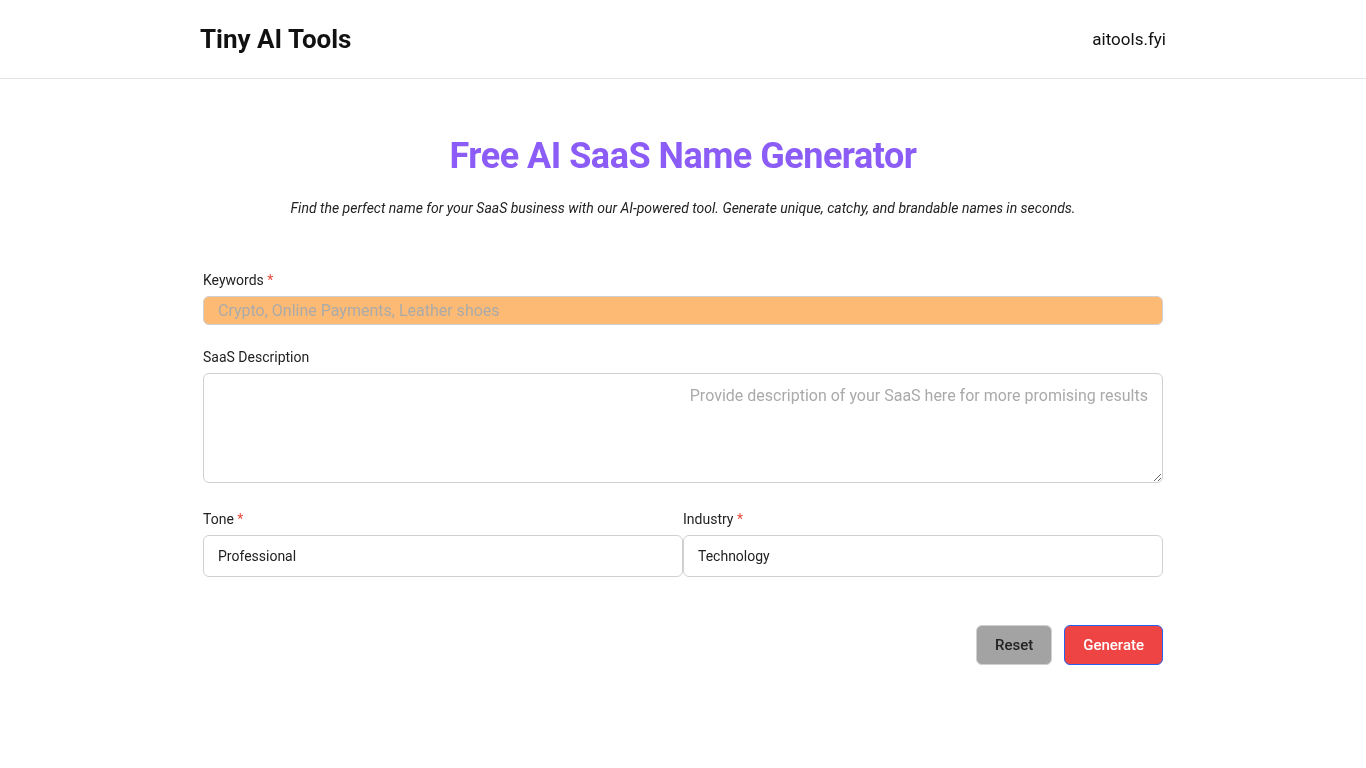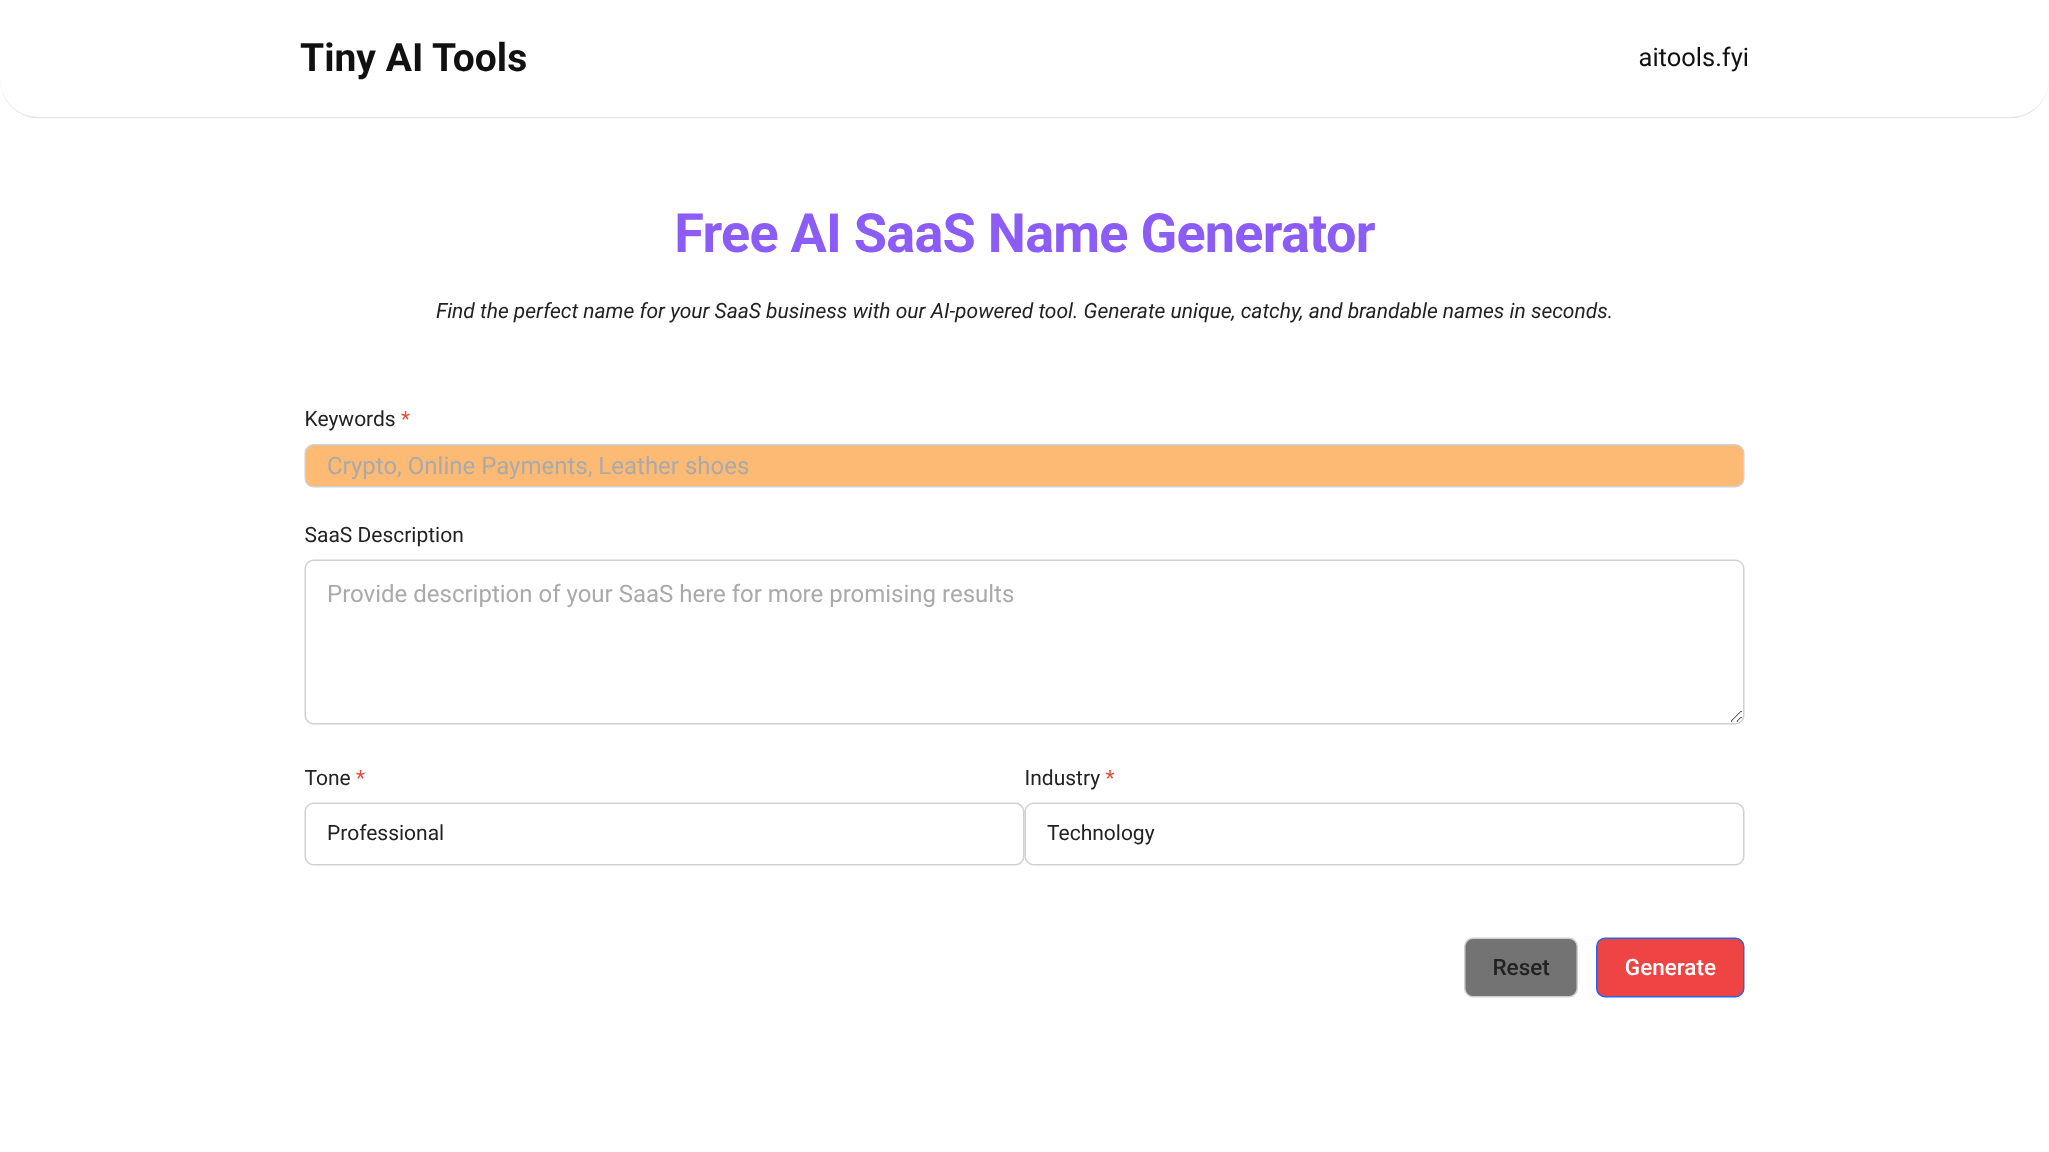--- a/index.html
+++ b/index.html
@@ -1,19 +1,18 @@
 <!DOCTYPE html>
 <html><head>
   <meta charset="utf-8">
   <style>
     * {
       margin: 0;
       padding: 0;
       box-sizing: border-box;
-      border-radius: 26px;
     }
     body {
       font-family: -apple-system, BlinkMacSystemFont, "Segoe UI", Roboto, Helvetica, Arial, sans-serif;
       background: #ffffff;
       color: #111;
     }
     .header {
       display: flex;
       justify-content: space-between;
       align-items: center;
@@ -85,20 +84,21 @@
       width: 100%;
       padding: 12px 14px;
       font-size: 16px;
       border: 1px solid #d0d0d0;
       border-radius: 6px;
       background: #fff;
       color: #222;
       font-family: inherit;
       min-height: 110px;
       resize: vertical;
+      text-align: right;
     }
     .form-textarea::placeholder {
       color: #aaa;
     }
     .form-row {
       display: flex;
       gap: 0;
     }
     .form-col {
       flex: 1;
@@ -126,21 +126,21 @@
     }
     .btn {
       padding: 10px 18px;
       font-size: 15px;
       font-weight: 500;
       border-radius: 6px;
       cursor: pointer;
       font-family: inherit;
     }
     .btn-reset {
-      background: #737373;
+      background: #a3a3a3;
       border: 1px solid #d0d0d0;
       color: #222;
     }
     .btn-generate {
       background: #ef4444;
       border: 1px solid #2563eb;
       color: #fff;
     }
   </style>
 </head>

